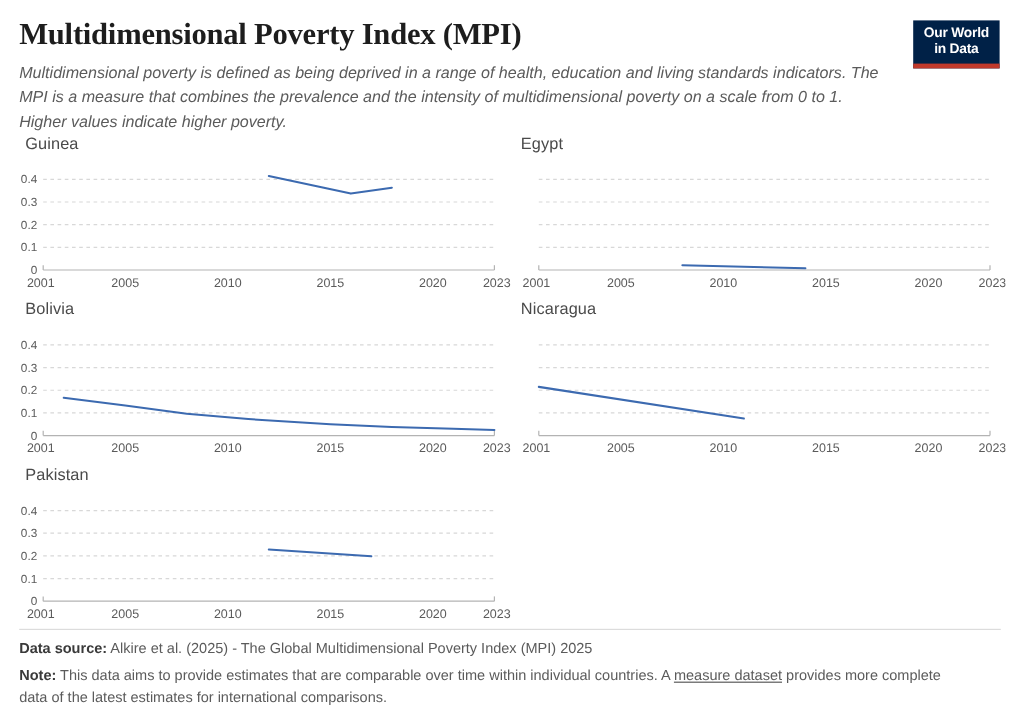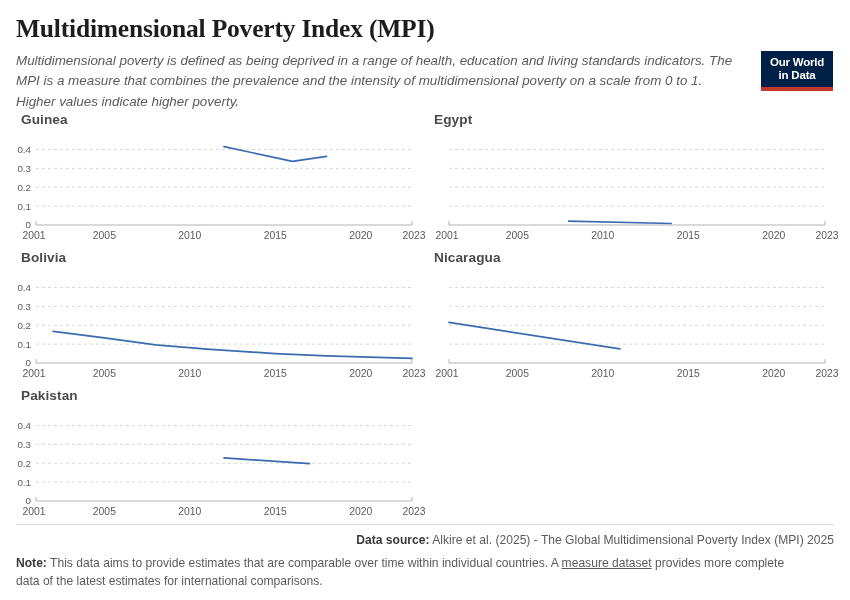--- a/index.html
+++ b/index.html
@@ -53,21 +53,20 @@
     right: 5px;
     top: 17px;
     width: 72px;
     height: 40px;
     background: #002147;
     display: flex;
     flex-direction: column;
     align-items: center;
     justify-content: center;
     padding-bottom: 4px;
-    margin-top: 34px;
   }
   #owid-logo::after {
     content: "";
     position: absolute;
     left: 0; right: 0; bottom: 0;
     height: 4px;
     background: #c0392b;
   }
   #owid-logo span {
     display: block;
@@ -90,21 +89,21 @@
   .facet {
     position: absolute;
     width: 412px;
     height: 137px;
   }
   .facet-title {
     position: absolute;
     left: 21px;
     top: 0px;
     font-size: 13.6px;
-    font-weight: 700;
+    font-weight: 400;
     color: #4a4a4a;
     letter-spacing: 0.1px;
     white-space: nowrap;
   }
   .facet-plot {
     position: absolute;
     left: 0;
     top: 21px;
     width: 412px;
     height: 116px;
@@ -162,21 +161,21 @@
     width: 818px;
     height: 1px;
     background: #dcdcdc;
   }
   #footer-row-1 {
     position: absolute;
     top: 9px;
     left: 0;
     width: 818px;
     display: flex;
-    justify-content: flex-end;
+    justify-content: flex-start;
     align-items: baseline;
     font-size: 12.1px;
     color: #5b5b5b;
   }
   #footer-row-1 .src-label { font-weight: 700; color: #3a3a3a; }
   #footer-note {
     position: absolute;
     top: 31px;
     left: 0;
     width: 790px;

